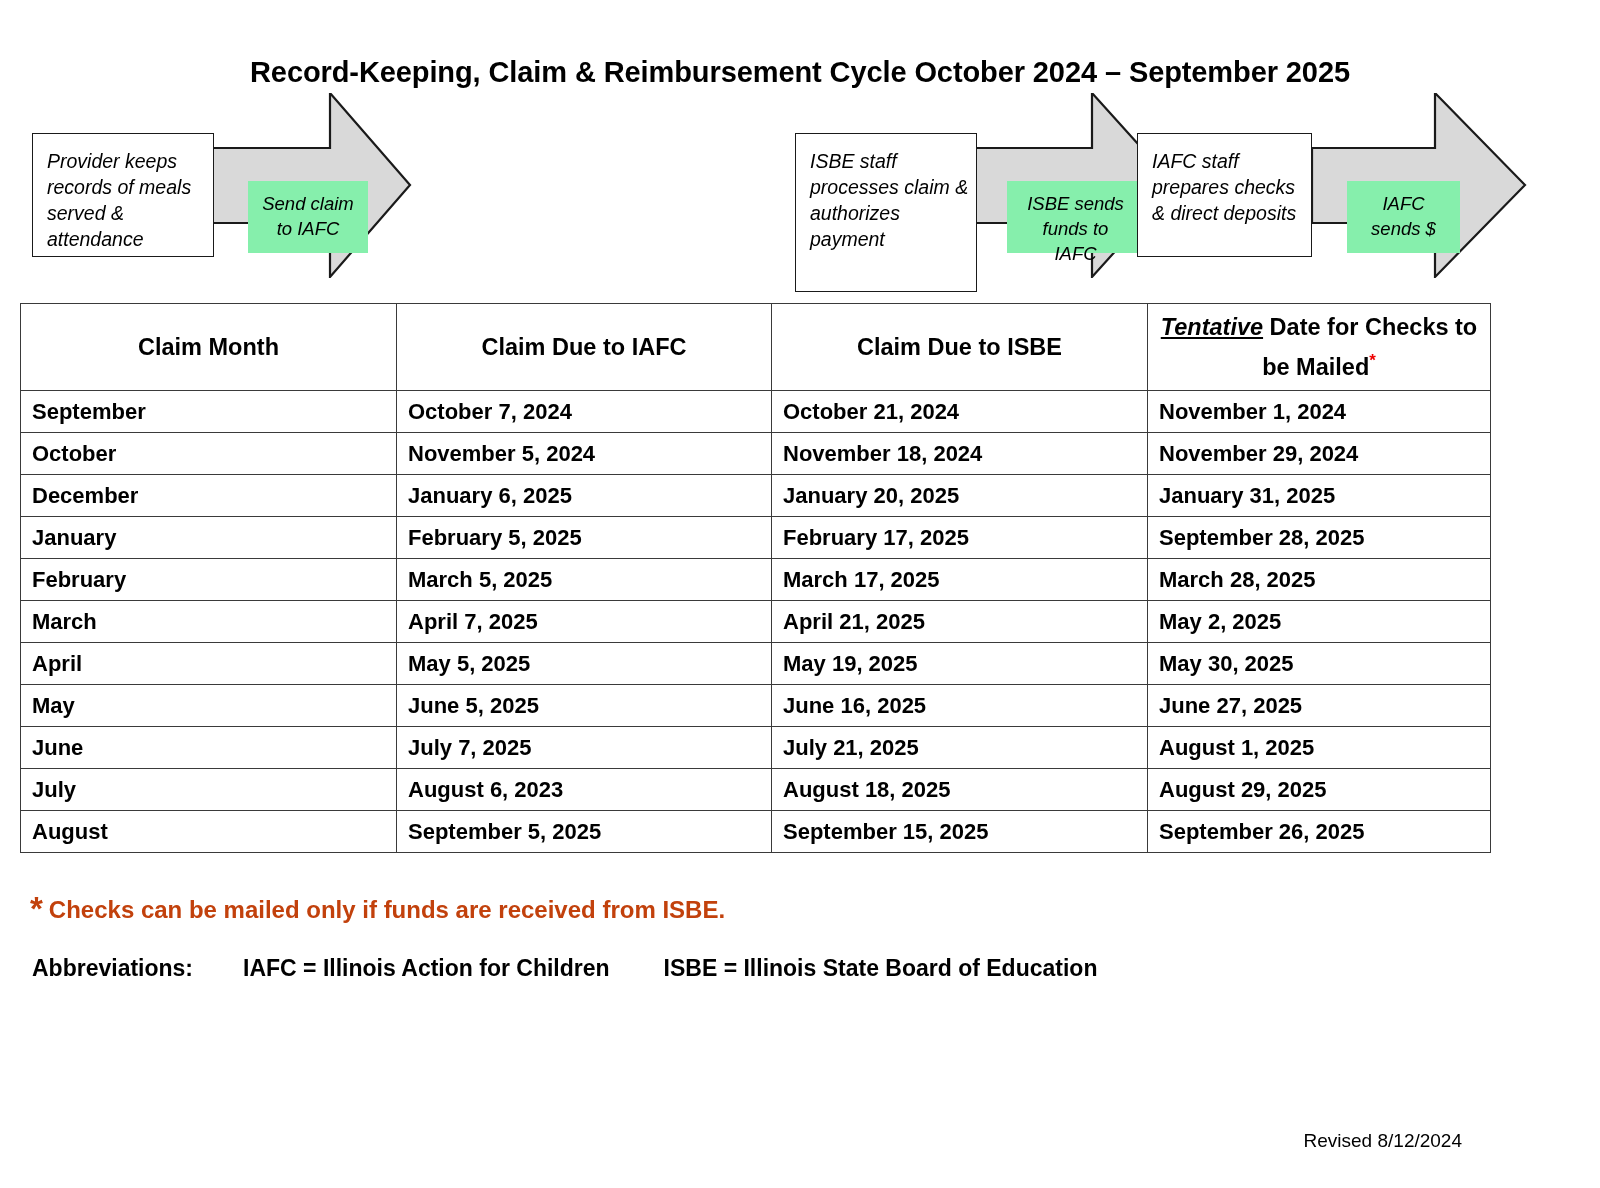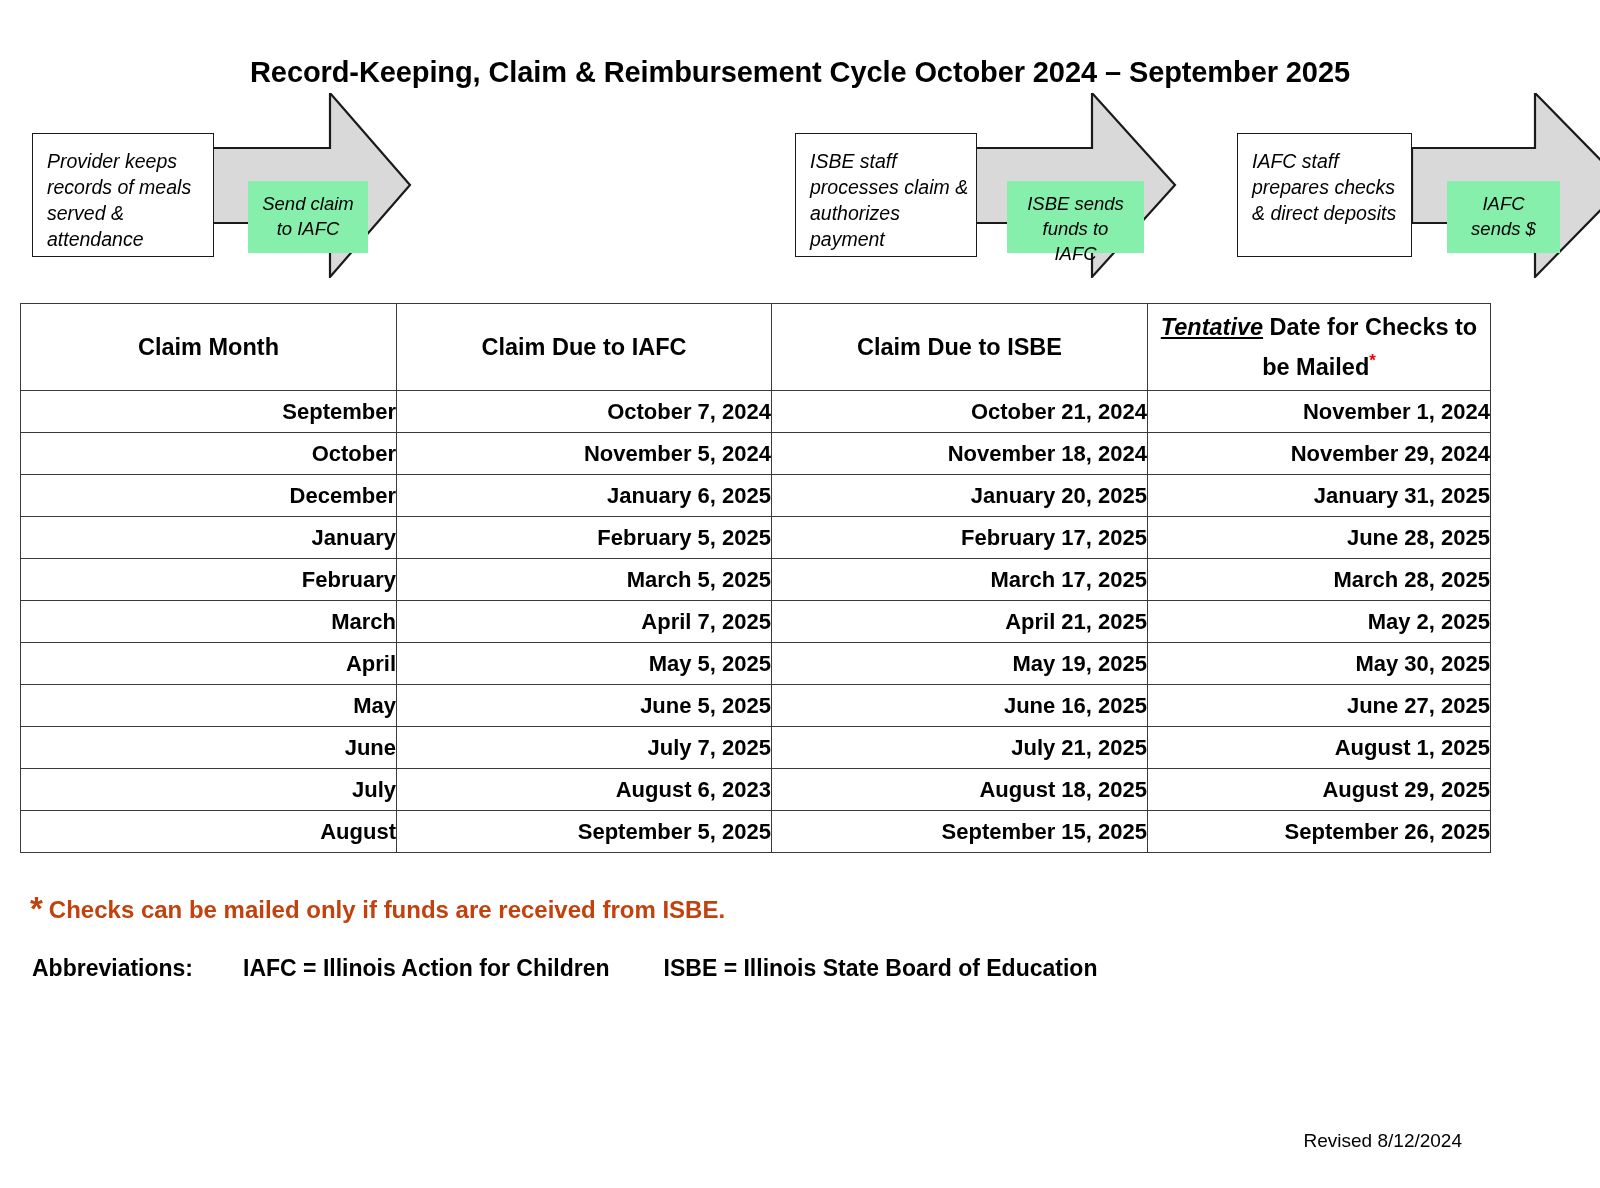--- a/index.html
+++ b/index.html
@@ -92,21 +92,21 @@
   #claim-table thead th {
     height: 86px;
     text-align: center;
     font-size: 23.5px;
     line-height: 34px;
     padding: 0 6px;
   }
   #claim-table tbody td {
     height: 41px;
     padding: 0 0 0 11px;
-    text-align: right;
+    text-align: left;
     line-height: 30px;
   }
   .tentative {
     font-style: italic;
     text-decoration: underline;
   }
   .star-sup {
     color: #ee0000;
     font-weight: bold;
     vertical-align: super;
@@ -169,29 +169,29 @@
     </div>
   </div>
 
 
   <div class="flow-stage" style="left:795px; width:400px;">
     <div class="flow-arrow" style="left:177px;">
       <svg width="205" height="185" viewBox="0 0 205 185" aria-hidden="true">
         <path d="M0,55 L120,55 L120,0 L203,92 L120,184 L120,130 L0,130 Z" fill="#d9d9d9" stroke="#1a1a1a" stroke-width="2.2" stroke-linejoin="miter"></path>
       </svg>
     </div>
-    <div class="flow-box" style="width:182px; height:124px;">
+    <div class="flow-box" style="width:182px; height:159px;">
       <span>ISBE staff processes claim &amp; authorizes payment</span>
     </div>
     <div class="arrow-label" style="left:212px; top:96px; width:137px; height:72px;">
       <span>ISBE sends funds to IAFC</span>
     </div>
   </div>
 
-  <div class="flow-stage" style="left:1237px; width:347px;">
+  <div class="flow-stage" style="left:1137px; width:347px;">
     <div class="flow-arrow" style="left:175px;">
       <svg width="215" height="185" viewBox="0 0 215 185" aria-hidden="true">
         <path d="M0,55 L123,55 L123,0 L213,92 L123,184 L123,130 L0,130 Z" fill="#d9d9d9" stroke="#1a1a1a" stroke-width="2.2" stroke-linejoin="miter"></path>
       </svg>
     </div>
     <div class="flow-box" style="width:175px; height:124px;">
       <span>IAFC staff prepares checks &amp; direct deposits</span>
     </div>
     <div class="arrow-label" style="left:210px; top:96px; width:113px; height:72px;">
       <span>IAFC sends $</span>
@@ -230,21 +230,21 @@
       <tr>
         <td>December</td>
         <td>January 6, 2025</td>
         <td>January 20, 2025</td>
         <td>January 31, 2025</td>
       </tr>
       <tr>
         <td>January</td>
         <td>February 5, 2025</td>
         <td>February 17, 2025</td>
-        <td>June 28, 2025</td>
+        <td>September 28, 2025</td>
       </tr>
       <tr>
         <td>February</td>
         <td>March 5, 2025</td>
         <td>March 17, 2025</td>
         <td>March 28, 2025</td>
       </tr>
       <tr>
         <td>March</td>
         <td>April 7, 2025</td>

